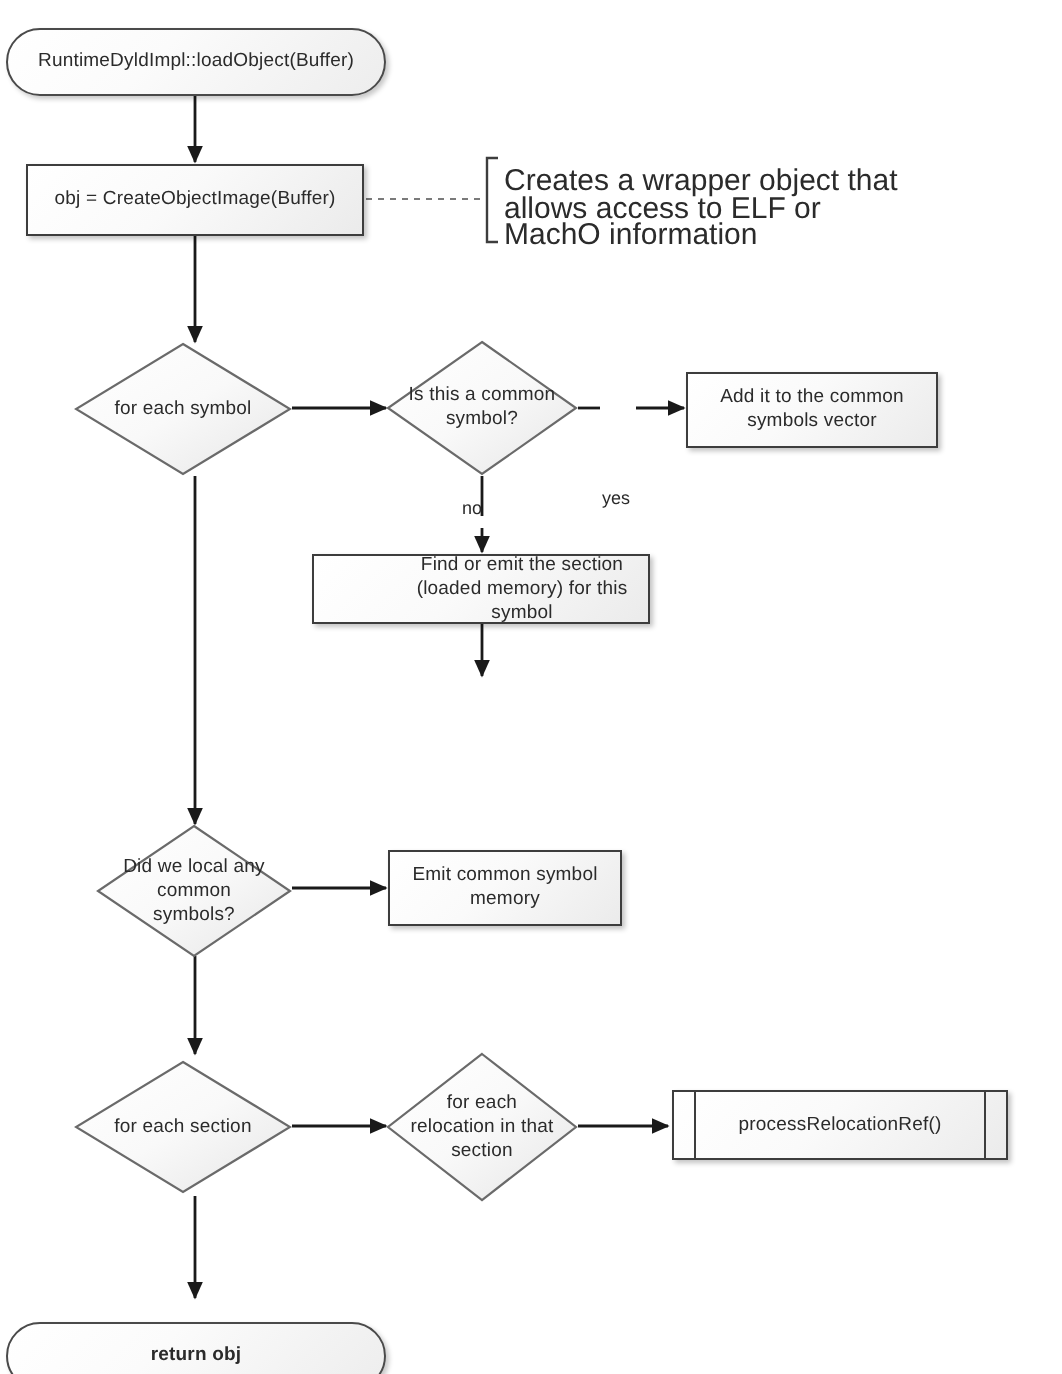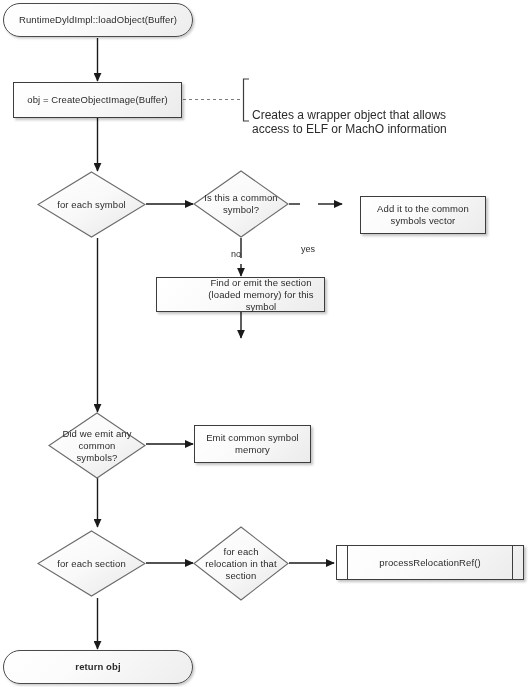--- a/index.html
+++ b/index.html
@@ -37,20 +37,21 @@
     font-size: 9.5px;
     line-height: 12px;
     letter-spacing: 0.1px;
   }
   
   .terminator {
     border: 1.2px solid #4a4a4a;
     border-radius: 999px;
     background: linear-gradient(135deg, #ffffff 0%, #fbfbfb 40%, #ededed 100%);
     box-shadow: 1.5px 1.5px 2.5px rgba(0,0,0,0.22);
+    margin-top: 11px;
   }
   
   .process {
     border: 1.2px solid #3d3d3d;
     background: linear-gradient(135deg, #ffffff 0%, #fafafa 45%, #ebebeb 100%);
     box-shadow: 1.5px 1.5px 2.5px rgba(0,0,0,0.24);
   }
   
   .predefined {
     border: 1.2px solid #3d3d3d;
@@ -83,24 +84,23 @@
   }
   .decision .dia-label {
     position: relative;
     z-index: 2;
     width: 86%;
   }
 
   .note {
     position: absolute;
     color: #2b2b2b;
-    font-size: 12px;
+    font-size: 15px;
     line-height: 13.5px;
     text-align: left;
-    margin-top: 25px;
   }
   .edge-label {
     position: absolute;
     color: #2b2b2b;
     font-size: 9px;
     line-height: 10px;
     background: transparent;
   }
 </style>
 </head>
@@ -187,41 +187,41 @@
   </div>
 
   <div class="edge-label" style="left:301px; top:199px;margin-top:45px;">
     <span>yes</span>
   </div>
 
   <div class="edge-label" style="left:231px; top:249px;">
     <span>no</span>
   </div>
 
-  <div class="node process" style="left:343px; top:196px; width:126px; height:38px;margin-left:17px;">
+  <div class="node process" style="left:343px; top:186px; width:126px; height:38px;">
     <span style="width:86%">Add it to the common symbols vector</span>
   </div>
 
   <div class="node process" style="left:156px; top:277px; width:169px; height:35px;padding-left:41px;">
     <span style="width:92%">Find or emit the section (loaded memory) for this symbol</span>
   </div>
 
 
   <div class="node decision" style="left:48px; top:412px; width:98px; height:67px;">
     <svg class="dia-shape" viewBox="0 0 98 67" preserveAspectRatio="none">
       <defs>
         <linearGradient id="g3" x1="0" y1="0" x2="1" y2="1">
           <stop offset="0%" stop-color="#ffffff"></stop>
           <stop offset="50%" stop-color="#f9f9f9"></stop>
           <stop offset="100%" stop-color="#e6e6e6"></stop>
         </linearGradient>
       </defs>
       <polygon points="49,1 97,33.5 49,66 1,33.5" fill="url(#g3)" stroke="#6a6a6a" stroke-width="1.1"></polygon>
     </svg>
-    <span class="dia-label" style="width:74%">Did we emit any common symbols?</span>
+    <span class="dia-label" style="width:74%">Did we local any common symbols?</span>
   </div>
 
   <div class="node process" style="left:194px; top:425px; width:117px; height:38px;">
     <span style="width:88%">Emit common symbol memory</span>
   </div>
 
   <div class="node decision" style="left:37px; top:530px; width:109px; height:67px;text-align:center;">
     <svg class="dia-shape" viewBox="0 0 109 67" preserveAspectRatio="none">
       <defs>
         <linearGradient id="g4" x1="0" y1="0" x2="1" y2="1">
@@ -242,21 +242,21 @@
           <stop offset="0%" stop-color="#ffffff"></stop>
           <stop offset="50%" stop-color="#f9f9f9"></stop>
           <stop offset="100%" stop-color="#e6e6e6"></stop>
         </linearGradient>
       </defs>
       <polygon points="48,1 95,37.5 48,74 1,37.5" fill="url(#g5)" stroke="#6a6a6a" stroke-width="1.1"></polygon>
     </svg>
     <span class="dia-label" style="width:76%">for each relocation in that section</span>
   </div>
 
-  <div class="node predefined" style="left:336px; top:545px; width:188px; height:35px;">
+  <div class="node predefined" style="left:336px; top:545px; width:168px; height:35px;">
     <span>processRelocationRef()</span>
   </div>
 
   <div class="node terminator" style="left:3px; top:650px; width:190px; height:34px;font-weight:bold;">
     <span>return obj</span>
   </div>
 
 </div>
 
 </body></html>

